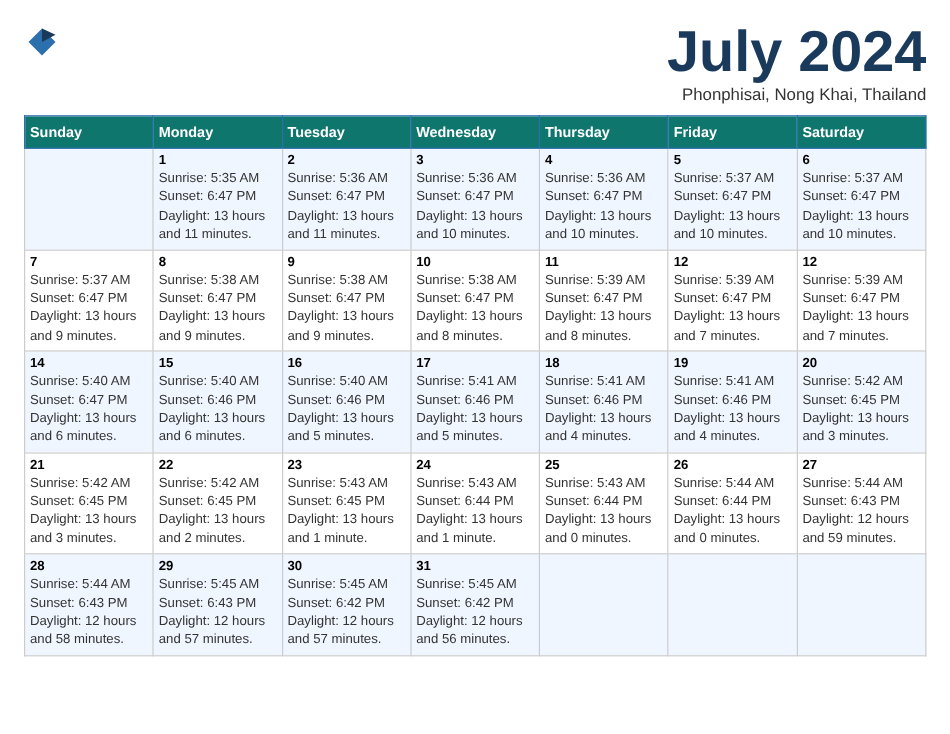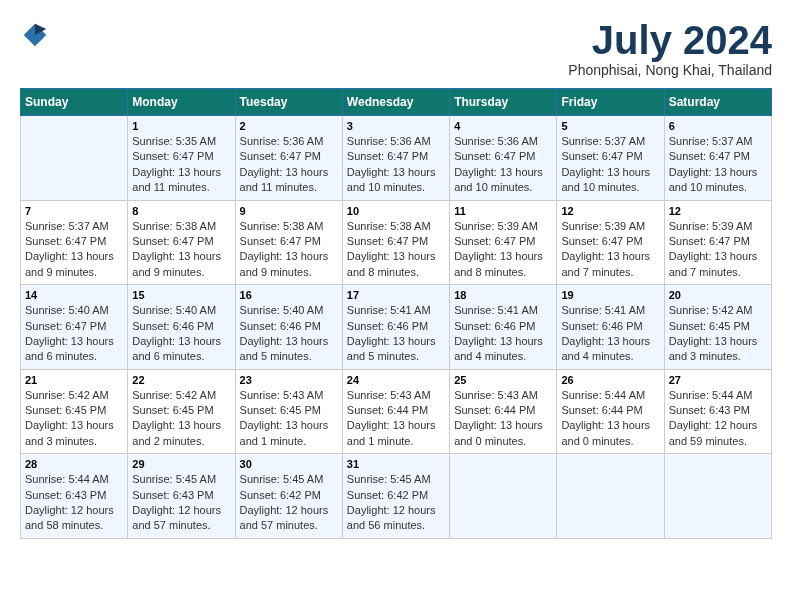--- a/index.html
+++ b/index.html
@@ -31,30 +31,29 @@
       display: block;
     }
     .logo-icon {
       width: 30px;
       height: 30px;
     }
     .title-area {
       text-align: right;
     }
     .month-title {
-      font-size: 40px;
+      font-size: 48px;
       font-weight: bold;
       color: #1a3a5c;
       line-height: 1;
     }
     .location {
       font-size: 14px;
       color: #333;
       margin-top: 2px;
-      text-align: center;
     }
     table {
       width: 100%;
       border-collapse: collapse;
       font-size: 10px;
     }
     thead th {
       background-color: #0f766e;
       color: #fff;
       padding: 6px 4px;

